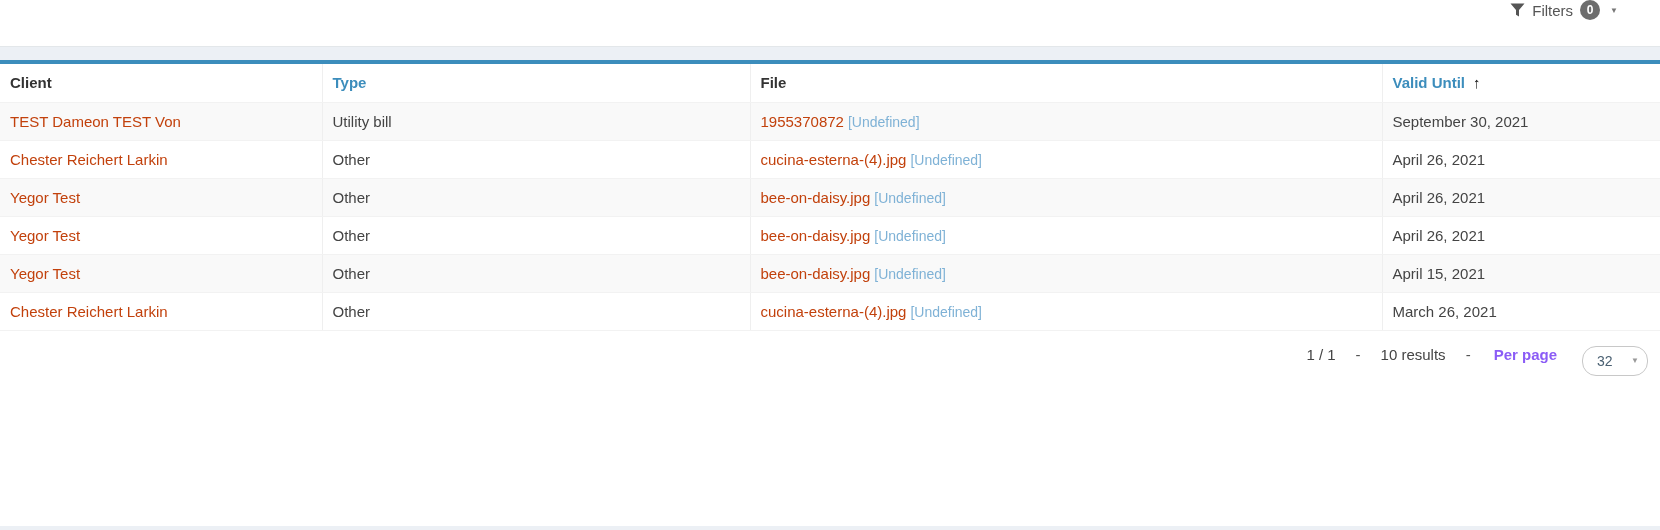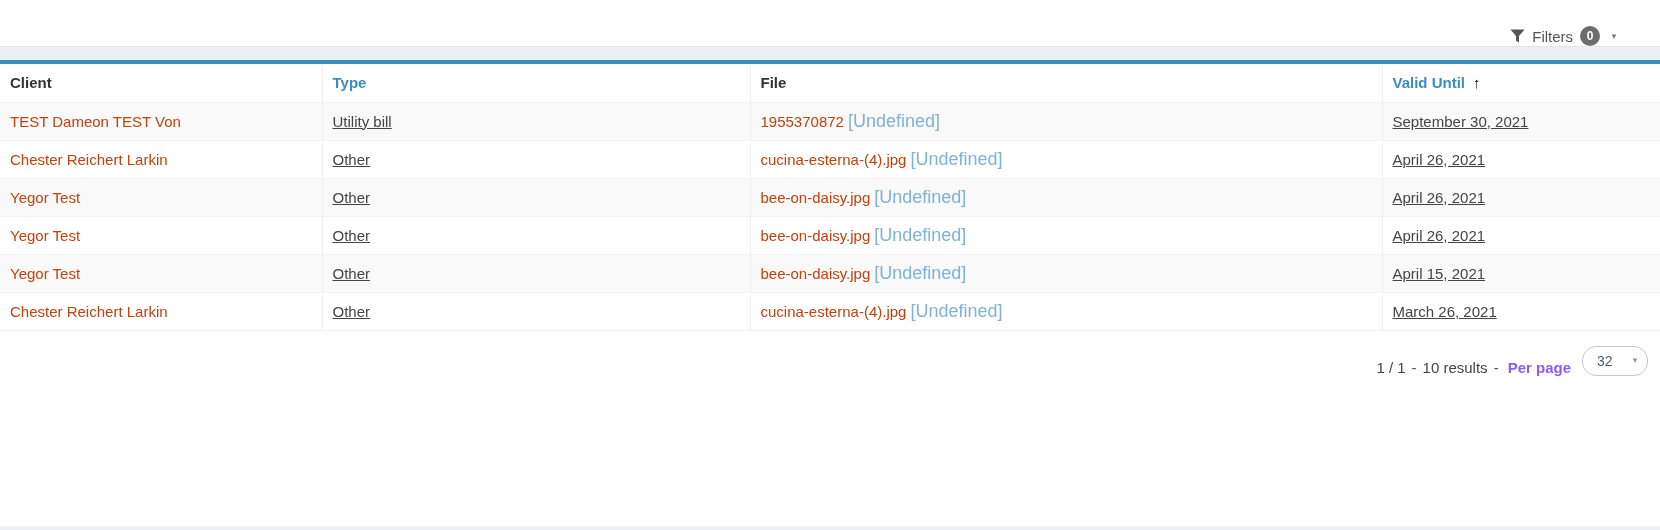--- a/index.html
+++ b/index.html
@@ -10,21 +10,21 @@
     color: #333;
     overflow: hidden;
   }
 
   
   .topbar {
     height: 47px;
     background: #fff;
     border-bottom: 1px solid #e3e7ea;
     display: flex;
-    align-items: flex-end;
+    align-items: flex-start;
     justify-content: flex-end;
     padding-right: 42px;
   }
   .filters-btn {
     display: flex;
     align-items: center;
     gap: 7px;
     color: #555;
     font-size: 15px;
     cursor: pointer;
@@ -62,31 +62,31 @@
     border-right: 1px solid #efefef;
     font-size: 15px;
     white-space: nowrap;
     overflow: hidden;
     margin-top: 44px;
   }
   th:last-child, td:last-child { border-right: none; }
   th { font-weight: bold; color: #333; background: #fff; }
   th.sortable { color: #3c8dbc; cursor: pointer; }
   tbody tr:nth-child(odd) { background: #f9f9f9; }
-  td.c-type, td.c-date { color: #444; text-decoration: underline; }
+  td.c-type, td.c-date { color: #444; }
   a.lnk { color: #c2410c; text-decoration: none; cursor: pointer; }
-  .undef { color: #7fb2d6; font-size: 18px; margin-left: 4px; }
+  .undef { color: #7fb2d6; font-size: 14px; margin-left: 4px; }
   .sort-arrow { color: #111; font-weight: bold; margin-left: 8px; font-size: 15px; }
 
   
   .box-footer {
     display: flex;
-    align-items: flex-end;
+    align-items: flex-start;
     justify-content: flex-end;
-    gap: 6px;
+    gap: 20px;
     padding: 15px 12px 0 0;
     font-size: 15px;
     color: #444;
     margin-left: 45px;
   }
   .sep { color: #555; }
   .perpage { font-weight: bold; color: #8b5cf6; margin-left: 3px; }
   .select {
     width: 66px;
     height: 30px;

